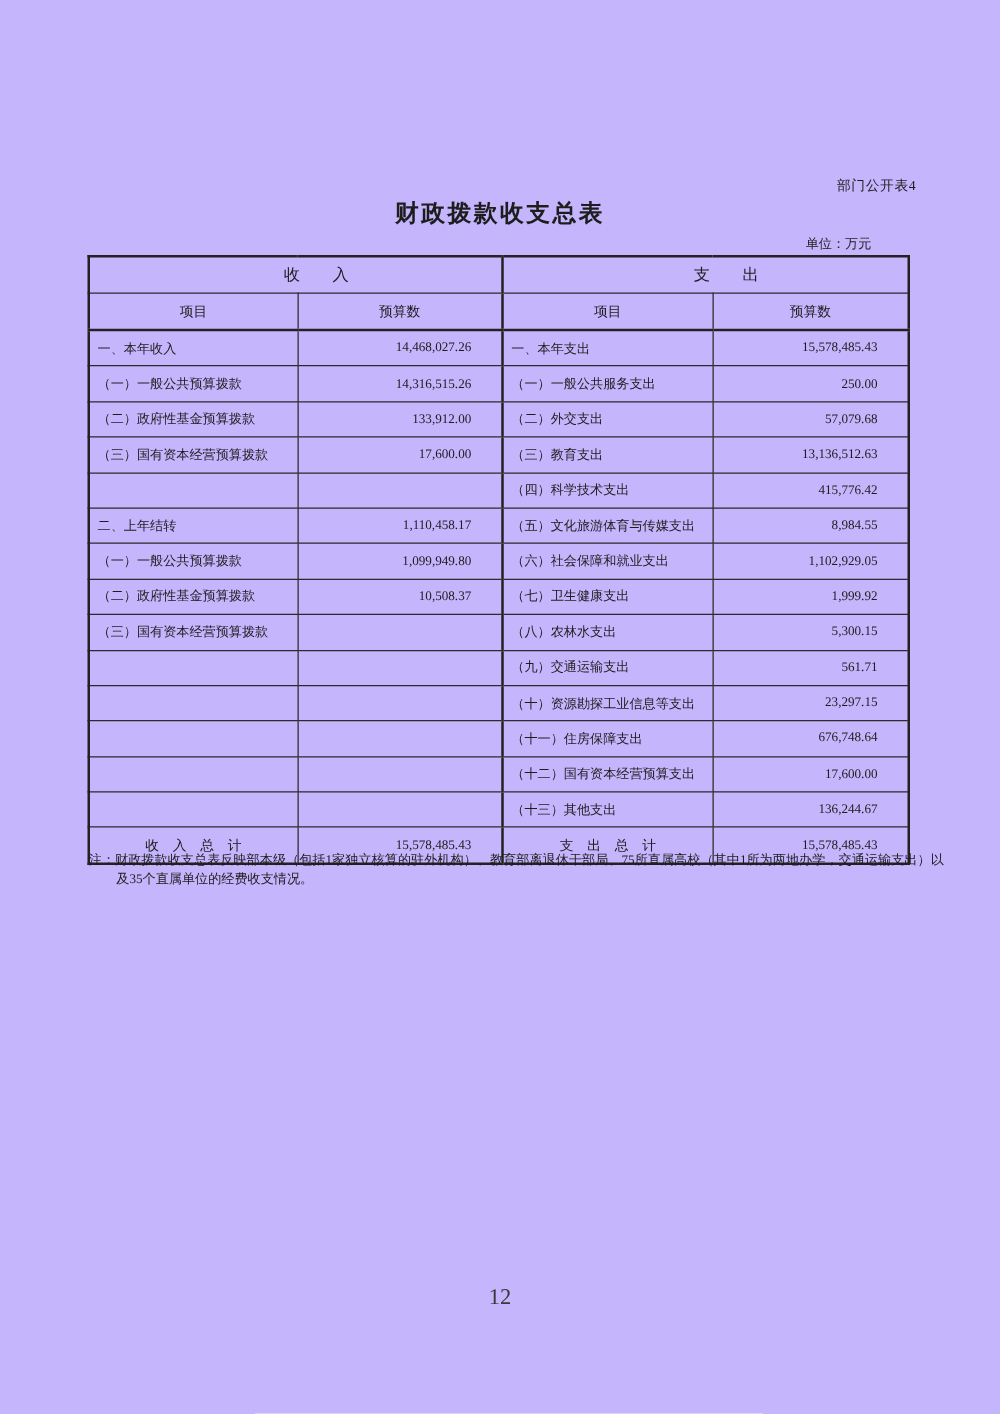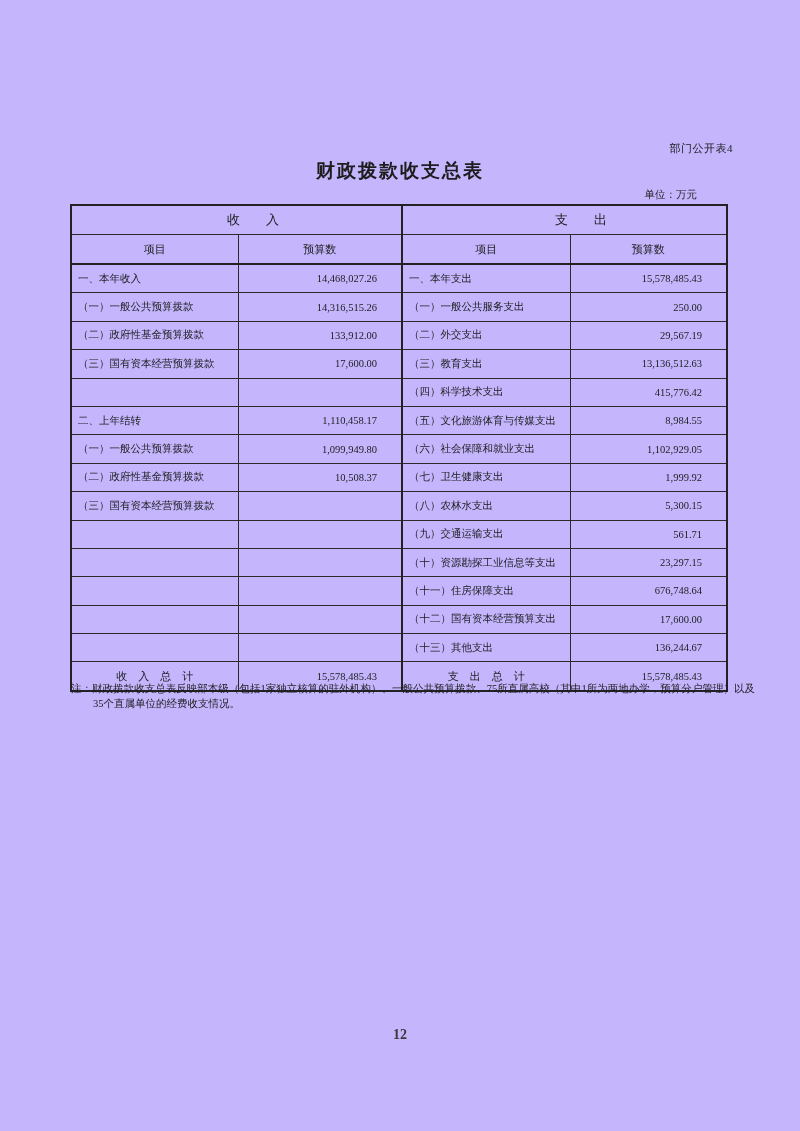--- a/index.html
+++ b/index.html
@@ -88,23 +88,22 @@
     text-indent: -22px;
     padding-left: 22px;
     text-align: justify;
   }
   .page-number {
     position: absolute;
     top: 1027px;
     left: 0;
     width: 100%;
     text-align: center;
-    font-size: 14px;
+    font-size: 18px;
     color: #3a3a3a;
-    font-weight: bold;
   }
 </style>
 </head>
 <body>
 
 <div class="page">
 
   <div class="corner-label">部门公开表4</div>
 
   <h1 class="doc-title">财政拨款收支总表</h1>
@@ -140,21 +139,21 @@
       <tr>
         <td class="item">（一）一般公共预算拨款</td>
         <td class="val">14,316,515.26</td>
         <td class="item mid">（一）一般公共服务支出</td>
         <td class="val">250.00</td>
       </tr>
       <tr>
         <td class="item">（二）政府性基金预算拨款</td>
         <td class="val">133,912.00</td>
         <td class="item mid">（二）外交支出</td>
-        <td class="val">29,567.19</td>
+        <td class="val">57,079.68</td>
       </tr>
       <tr>
         <td class="item">（三）国有资本经营预算拨款</td>
         <td class="val">17,600.00</td>
         <td class="item mid">（三）教育支出</td>
         <td class="val">13,136,512.63</td>
       </tr>
       <tr>
         <td class="item"></td>
         <td class="val"></td>
@@ -218,18 +217,18 @@
       <tr class="total-row">
         <td class="tlabel">收　入　总　计</td>
         <td class="val">15,578,485.43</td>
         <td class="tlabel mid">支　出　总　计</td>
         <td class="val">15,578,485.43</td>
       </tr>
     </tbody>
   </table>
 
   <div class="footnote">
-    <span>注：财政拨款收支总表反映部本级（包括1家独立核算的驻外机构）、一般公共预算拨款、75所直属高校（其中1所为两地办学，预算分户管理）以及35个直属单位的经费收支情况。</span>
+    <span>注：财政拨款收支总表反映部本级（包括1家独立核算的驻外机构）、教育部离退休干部局、75所直属高校（其中1所为两地办学，交通运输支出）以及35个直属单位的经费收支情况。</span>
   </div>
 
   <div class="page-number">12</div>
 
 </div>
 
 </body></html>

